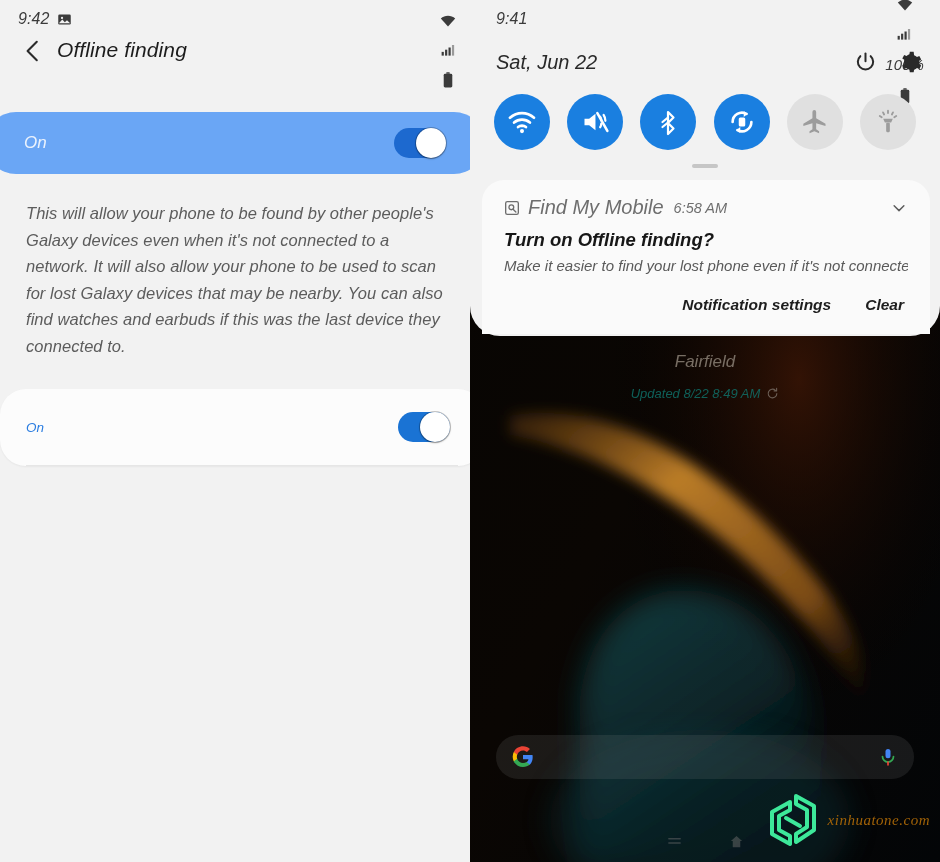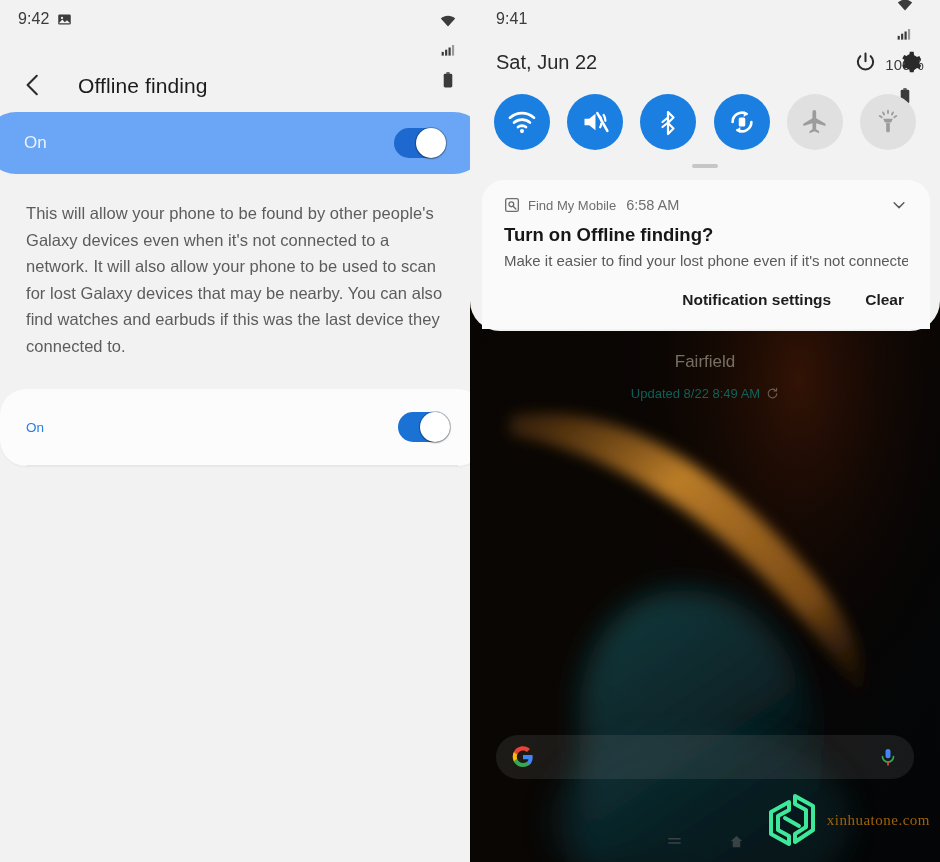--- a/index.html
+++ b/index.html
@@ -1,42 +1,42 @@
 <!DOCTYPE html>
 <html><head>
 <meta charset="utf-8">
 <style>
   * { box-sizing: border-box; margin: 0; padding: 0; }
   html, body {
     width: 940px; height: 862px;
     font-family: "Liberation Sans", sans-serif;
     background: #000; overflow: hidden;
   }
-  .screens { position: relative; width: 940px; height: 623px; display: flex; }
+  .screens { position: relative; width: 940px; height: 623px; display: flex; font-style: italic; }
 
   
   .left-phone {
     position: relative;
     width: 470px; height: 862px;
     background: #f2f2f2;
     overflow: hidden;
   }
   .statusbar {
     height: 38px; display: flex; align-items: center;
     justify-content: space-between;
     padding: 0 14px 0 18px;
   }
   .sb-left { display: flex; align-items: center; gap: 7px; }
   .sb-time { font-size: 16px; color: #3b3b3b; letter-spacing: .1px; }
   .sb-right { display: flex; align-items: center; gap: 15px; flex-direction: column; }
   .sb-ico { display: block; }
 
   .appbar {
-    height: 60px; display: flex; align-items: flex-end;
-    padding: 0 0 0 20px; gap: 32px;
+    height: 60px; display: flex; align-items: flex-start;
+    padding: 0 0 0 20px; gap: 11px;
   }
   .back-chevron { width: 26px; height: 26px; flex: none; }
   .appbar-title { font-size: 21px; color: #1c1c1c; letter-spacing: .1px; }
 
   .master-banner {
     position: relative;
     margin: 14px -14px 0 -14px;
     height: 62px;
     background: #6aa6f5;
     border-radius: 30px;
@@ -137,21 +137,21 @@
     margin: 12px 10px 0 12px;
     background: #fafafa;
     border-radius: 22px 22px 0 0;
     padding: 16px 0 0 0;
   }
   .notif-card { padding: 0 22px 0 22px; }
   .notif-head {
     display: flex; align-items: center; gap: 8px;
     margin-bottom: 10px;
   }
-  .notif-app { font-size: 13px; color: #6e6e6e; }
+  .notif-app { font-size: 20px; color: #6e6e6e; }
   .notif-time { font-size: 14.5px; color: #6e6e6e; margin-left: 2px; }
   .notif-chevron { margin-left: auto; }
   .notif-title { font-size: 18.5px; color: #171717; font-weight: bold; margin-bottom: 6px; }
   .notif-body {
     font-size: 15px; color: #5a5a5a; white-space: nowrap;
     overflow: hidden;
   }
   .notif-actions {
     display: flex; align-items: center; justify-content: flex-end;
     gap: 34px; padding: 22px 26px 20px 0;

